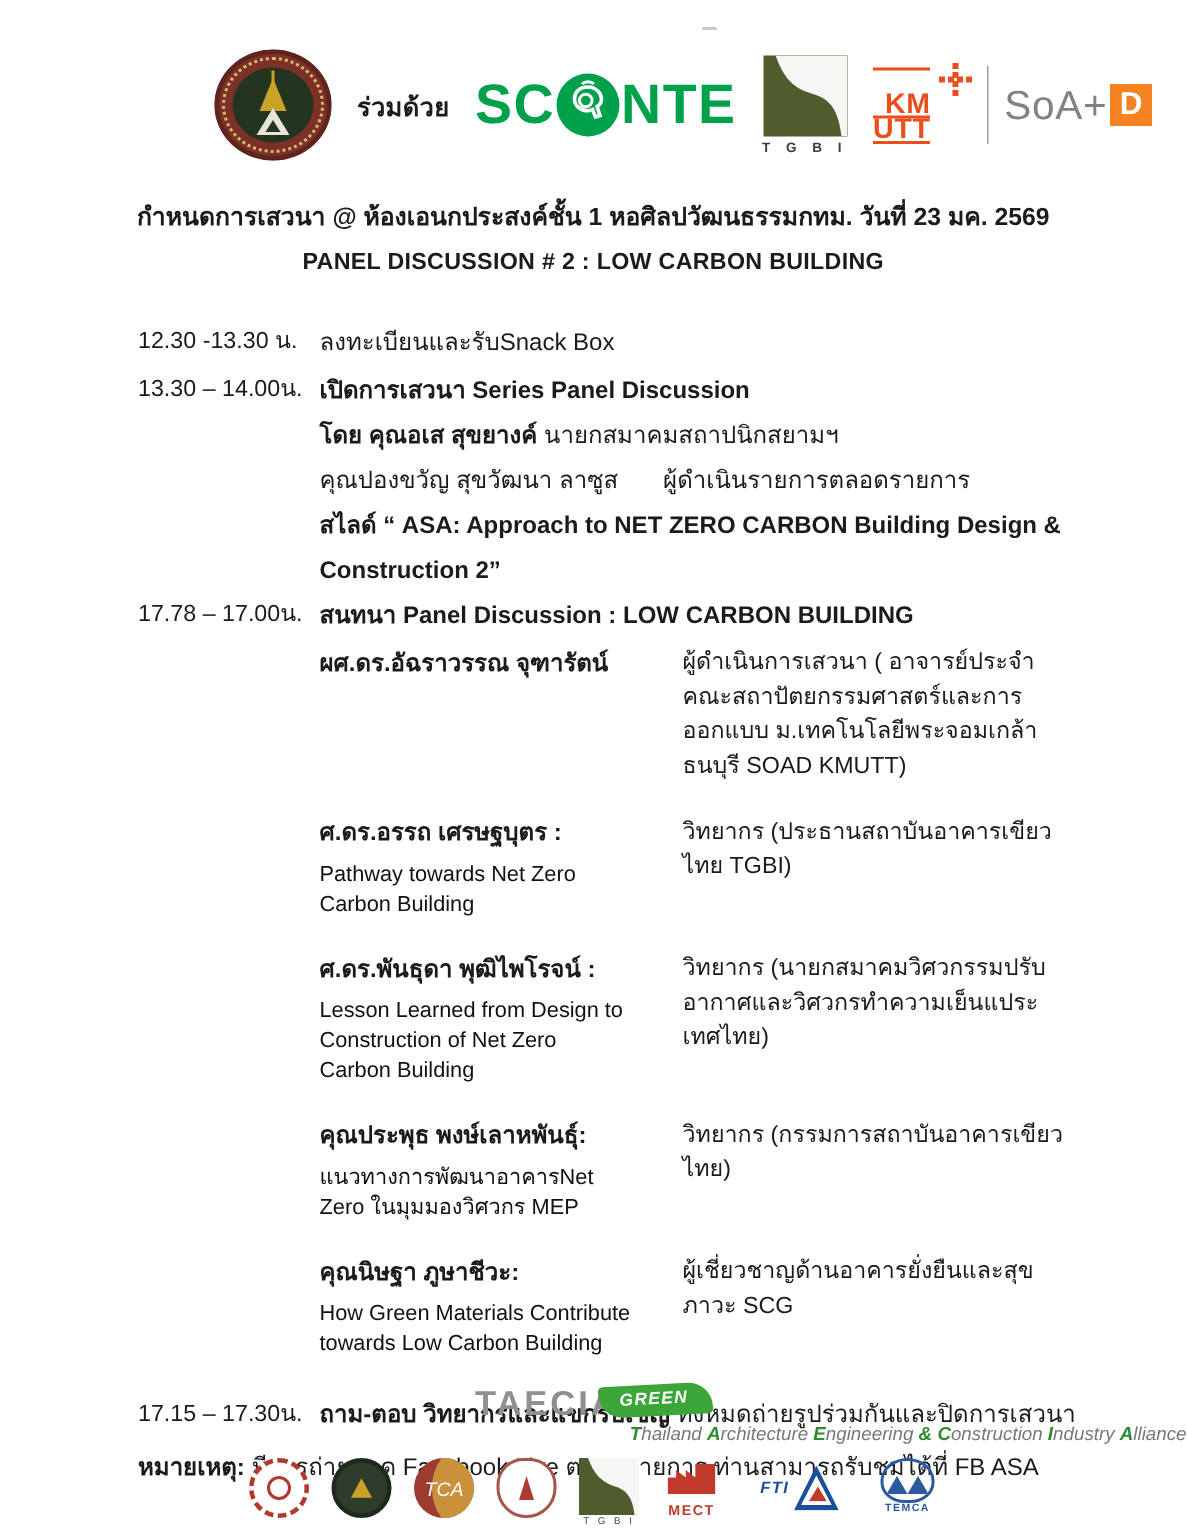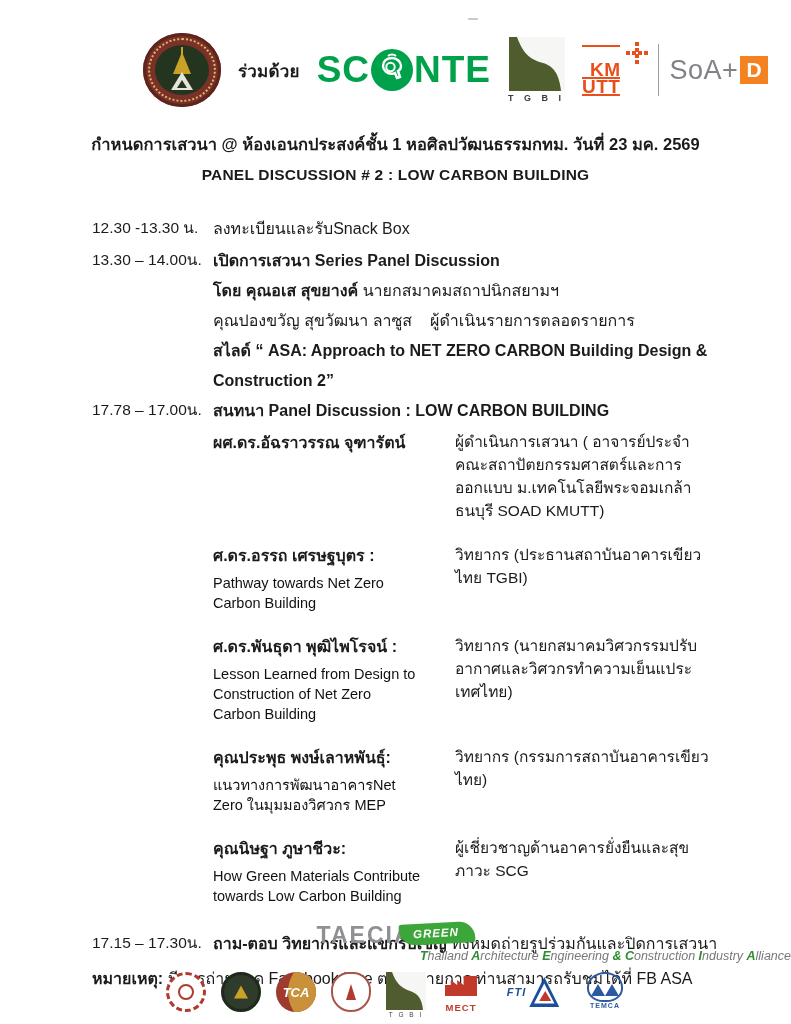--- a/index.html
+++ b/index.html
@@ -44,21 +44,21 @@
   .doc-subtitle{position:absolute;top:166px;left:0;width:100%;text-align:center;font-weight:bold;font-size:15.5px;letter-spacing:.2px}
 
   
   .schedule{position:absolute;top:214px;left:92px;right:52px}
   .srow{display:grid;grid-template-columns:121px 1fr}
   .time{font-size:15.5px;line-height:28px;white-space:nowrap}
   .ln{font-size:16px;line-height:30px}
   .b{font-weight:bold}
   .reg{margin-bottom:2px}
   .open-block .ln{max-width:505px}
-  .mod-role{margin-left:18px}
+  .mod-role{margin-left:30px}
   .panel-title{margin-bottom:4px}
   .speakers{margin-top:2px}
   .speaker{display:grid;grid-template-columns:242px 1fr;margin-bottom:21px}
   .sp-name{font-weight:bold;font-size:16px;line-height:25px}
   .sp-topic{font-size:14.5px;line-height:20px;max-width:208px;margin-top:5px;color:#111}
   .sp-role{font-size:15.5px;line-height:23px;max-width:262px}
   .closing{margin-top:2px}
   .note-line{margin-top:6px;font-size:16px;line-height:28px}
 
   
@@ -71,21 +71,21 @@
   .foot-logos{position:absolute;top:972px;left:0;width:100%;display:flex;justify-content:center;align-items:flex-start;gap:11px}
   .flogo{display:flex;flex-direction:column;align-items:center;width:44px}
   .circ{width:40px;height:40px;border-radius:50%}
   .eit{border:3px dashed #b03a2e;background:#fff;position:relative}
   .eit::after{content:"";position:absolute;inset:9px;border-radius:50%;border:2px solid #b03a2e}
   .asa-sm{background:#2f3b2b;border:3px solid #1e2a1c;position:relative}
   .asa-sm::after{content:"";position:absolute;left:50%;top:50%;transform:translate(-50%,-50%);
       width:0;height:0;border-left:7px solid transparent;border-right:7px solid transparent;border-bottom:13px solid #c9a227}
   .tca{background:#9e3b2f;position:relative;overflow:hidden;display:flex;align-items:center;justify-content:center}
   .tca::before{content:"";position:absolute;right:-8px;top:-6px;width:36px;height:52px;background:#c8913a;border-radius:50%}
-  .tca .tca-txt{position:relative;color:#fff;font-weight:bold;font-style:italic;font-size:13px}
+  .tca .tca-txt{position:relative;color:#fff;font-weight:normal;font-style:italic;font-size:13px}
   .act{background:#fff;border:2px solid #a8544a;position:relative;border-radius:45% 45% 50% 50%}
   .act::after{content:"";position:absolute;left:50%;top:50%;transform:translate(-50%,-50%);
       width:10px;height:16px;background:#b03a2e;clip-path:polygon(50% 0,100% 100%,0 100%)}
   .tgbi-sm{width:40px;height:38px;background:var(--tgbi);position:relative;overflow:hidden}
   .tgbi-sm svg{position:absolute;inset:0}
   .mini-label{font-size:6.5px;letter-spacing:2px;color:#444;margin-top:1px;white-space:nowrap}
   .mect-ic{width:40px;height:30px;position:relative}
   .mect-ic::before{content:"";position:absolute;left:4px;top:4px;width:32px;height:20px;background:#c0392b;
       clip-path:polygon(0 100%,0 45%,18% 45%,18% 20%,38% 45%,38% 20%,58% 45%,58% 0,100% 0,100% 100%)}
   .mect-txt{color:#c0392b;font-weight:bold;font-size:9.5px;letter-spacing:1px}

